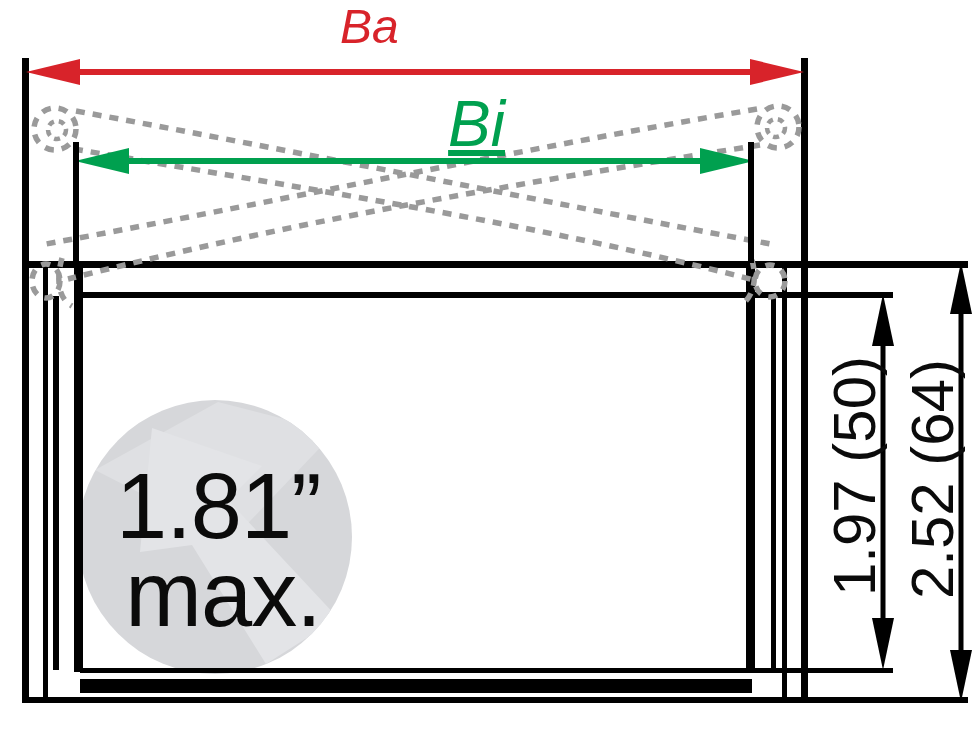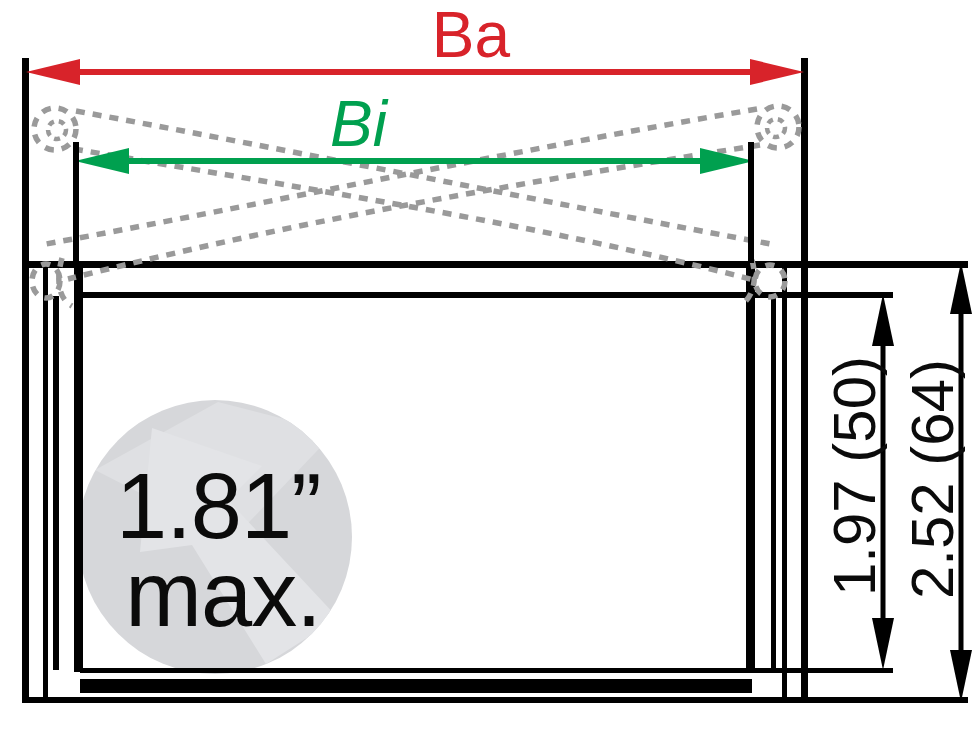--- a/index.html
+++ b/index.html
@@ -1,23 +1,23 @@
 <!DOCTYPE html>
 <html style="--ba-red: #d8232a; --bi-green: #00a04f;"><head>
 <meta charset="utf-8">
 <style>
   html,body{margin:0;padding:0;background:#ffffff;}
   body{font-family:"Liberation Sans", sans-serif;}
   .stage{position:relative;width:980px;height:743px;background:#fff;overflow:hidden;}
   .stage svg{position:absolute;left:0;top:0;}
   .label{position:absolute;line-height:1;white-space:nowrap;}
-  .ba-label{left:340px;top:3px;width:170px;text-align:right;
-            font-size:64px;color:var(--ba-red,#d8232a);}
-  .bi-label{left:330px;top:92px;width:175px;text-align:left;
-            font-size:64px;font-style:italic;color:var(--bi-green,#00a04f);}
+  .ba-label{left:340px;top:3px;width:170px;text-align:left;
+            font-size:48px;font-style:italic;color:var(--ba-red,#d8232a);}
+  .bi-label{left:330px;top:92px;width:175px;text-align:right;
+            font-size:64px;font-style:italic;color:var(--bi-green,#00a04f);text-decoration:underline;}
   .circle-label{left:116px;top:462px;font-size:92px;line-height:.96;color:#0b0b0b;
                 white-space:pre-line;letter-spacing:-1px;text-align:right;}
   .vdim{position:absolute;width:400px;height:62px;text-align:center;font-size:60px;
         color:#0b0b0b;transform:rotate(-90deg);letter-spacing:0px;}
   .vdim.inner{left:651px;top:445px;}
   .vdim.outer{left:729px;top:448px;}
 </style>
 </head>
 <body>
 

